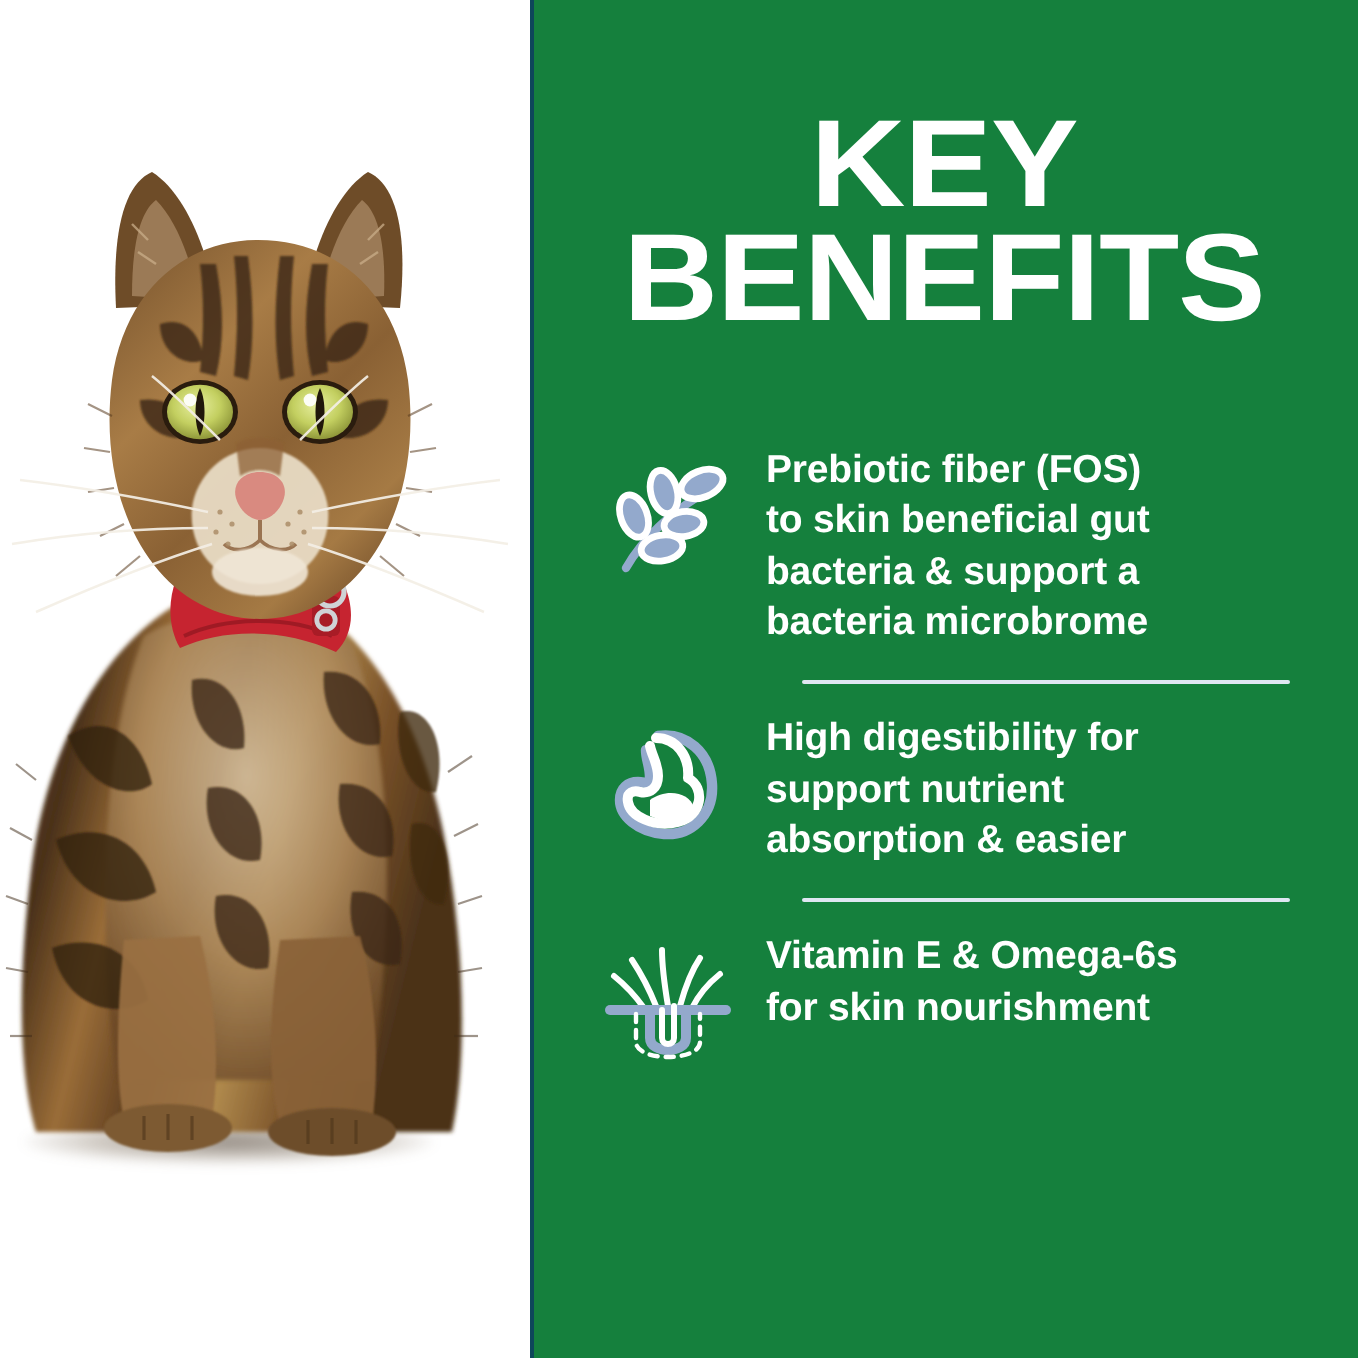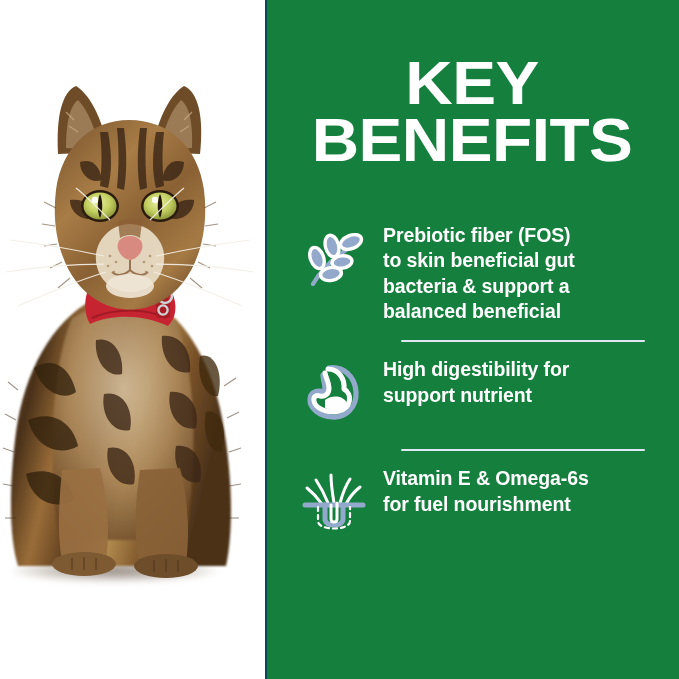--- a/index.html
+++ b/index.html
@@ -366,21 +366,21 @@
                 <ellipse cx="41" cy="36" rx="10" ry="6.2" transform="rotate(-8 41 36)"></ellipse>
                 <ellipse cx="30" cy="48" rx="10.5" ry="6.4" transform="rotate(-10 30 48)"></ellipse>
               </g>
             </g>
           </svg>
         </div>
         <div class="benefit-text">
           <span>Prebiotic fiber (FOS)</span><br>
           <span>to skin beneficial gut</span><br>
           <span>bacteria &amp; support a</span><br>
-          <span>balanced beneficial</span>
+          <span>bacteria microbrome</span>
         </div>
       </div>
 
       <div class="divider"></div>
 
       <div class="benefit b2">
         <div class="benefit-icon">
           <svg viewBox="0 0 66 66" xmlns="http://www.w3.org/2000/svg">
 
             <path d="M28 8
@@ -397,21 +397,21 @@
                      C 26 54, 14 48, 13 41
                      C 12 36, 16 35, 19 36
                      C 24 37, 28 34, 28 28
                      C 28 22, 25 18, 24 13" stroke="#ffffff" stroke-width="5" fill="none" stroke-linecap="round" stroke-linejoin="round"></path>
             <path d="M24 40 C 32 34, 44 36, 46 44 C 44 50, 32 52, 24 48 Z" fill="#ffffff"></path>
           </svg>
         </div>
         <div class="benefit-text">
           <span>High digestibility for</span><br>
           <span>support nutrient</span><br>
-          <br>
+          <span>absorption &amp; easier</span><br>
         </div>
       </div>
 
       <div class="divider"></div>
 
       <div class="benefit b3">
         <div class="benefit-icon">
           <svg viewBox="0 0 66 66" xmlns="http://www.w3.org/2000/svg">
 
             <g stroke="#ffffff" stroke-width="3" fill="none" stroke-linecap="round">
@@ -425,19 +425,19 @@
             <path d="M4 36 L 62 36" stroke="#93A9CC" stroke-width="5" stroke-linecap="round"></path>
 
             <path d="M24 36 L 24 50 C 24 58, 42 58, 42 50 L 42 36" stroke="#93A9CC" stroke-width="5" fill="none" stroke-linecap="round" stroke-linejoin="round"></path>
             <path d="M30 36 L 30 50 C 30 54, 36 54, 36 50 L 36 34" stroke="#ffffff" stroke-width="3" fill="none" stroke-linecap="round" stroke-linejoin="round"></path>
 
             <path d="M17 38 L 17 52 C 17 62, 49 62, 49 52 L 49 38" stroke="#ffffff" stroke-width="2.2" fill="none" stroke-dasharray="4 4" stroke-linecap="round"></path>
           </svg>
         </div>
         <div class="benefit-text">
           <span>Vitamin E &amp; Omega-6s</span><br>
-          <span>for fuel nourishment</span>
+          <span>for skin nourishment</span>
         </div>
       </div>
 
     </div>
   </div>
 </div>
 
 </body></html>

